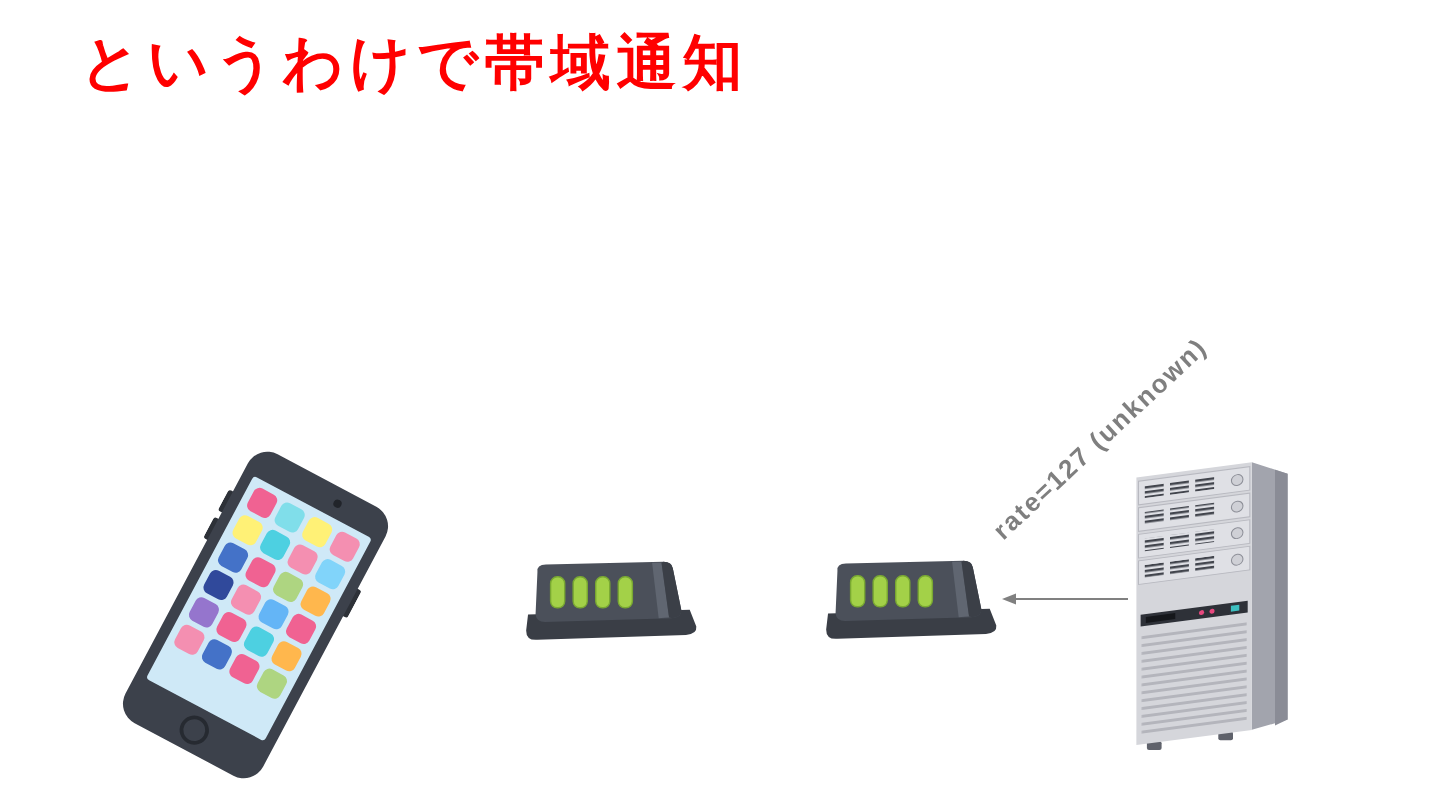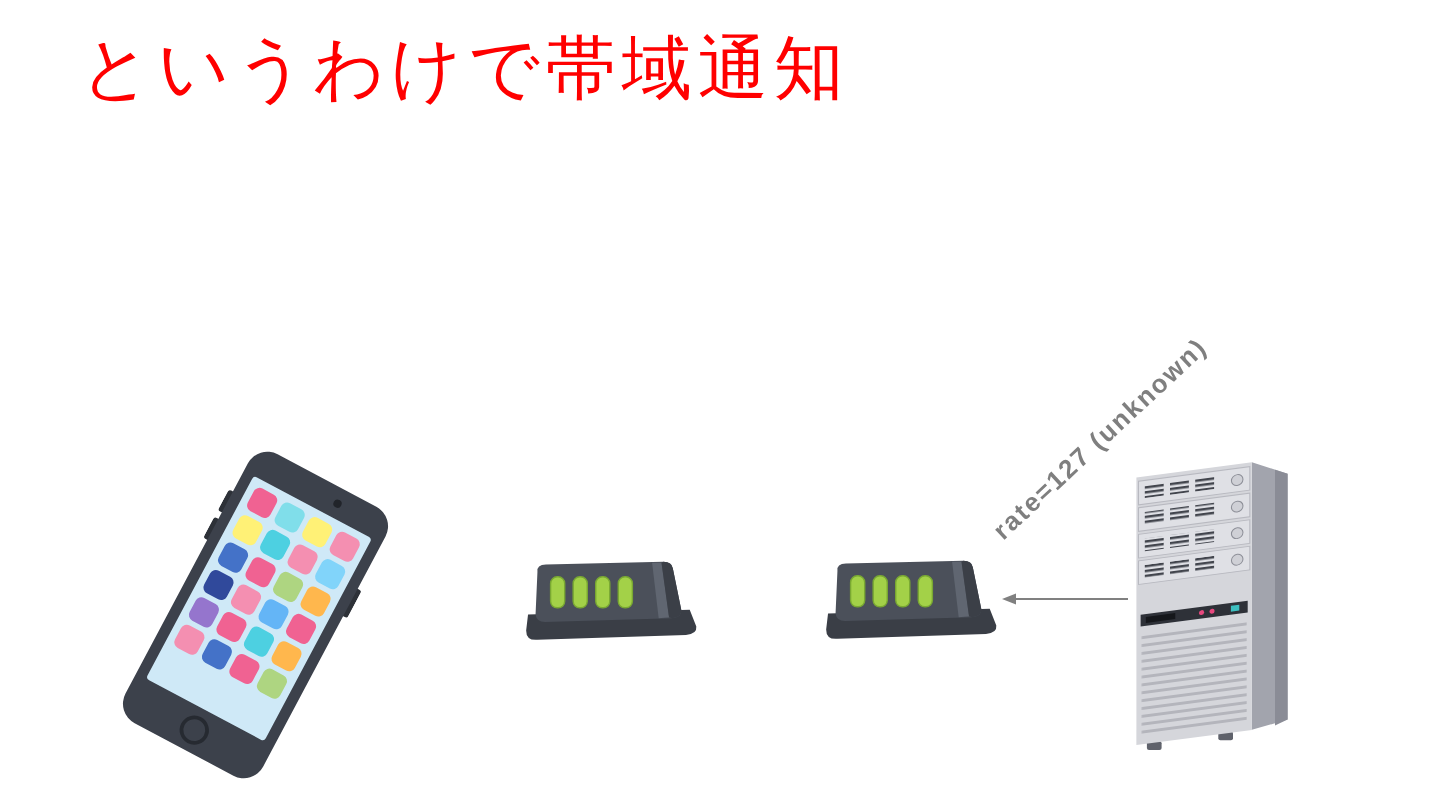--- a/index.html
+++ b/index.html
@@ -6,21 +6,21 @@
   html,body { width:1440px; height:810px; }
   body {
     background:#ffffff;
     font-family:"Liberation Sans","DejaVu Sans",sans-serif;
     overflow:hidden;
   }
   .slide { position:relative; width:1440px; height:810px; background:#ffffff; }
 
   .title {
     position:absolute; left:80px; top:28px;
-    font-size:70px; font-weight:400; letter-spacing:6px;
+    font-size:60px; font-weight:700; letter-spacing:6px;
     color:#ff0000; white-space:nowrap; line-height:1.15;
   }
 
   .phone {
     position:absolute; left:173px; top:460px; width:165px; height:310px;
     transform:rotate(28deg);
   }
   .router { position:absolute; width:188px; height:94px; }
   .router-1 { left:513px; top:558px; }
   .router-2 { left:813px; top:557px; }

